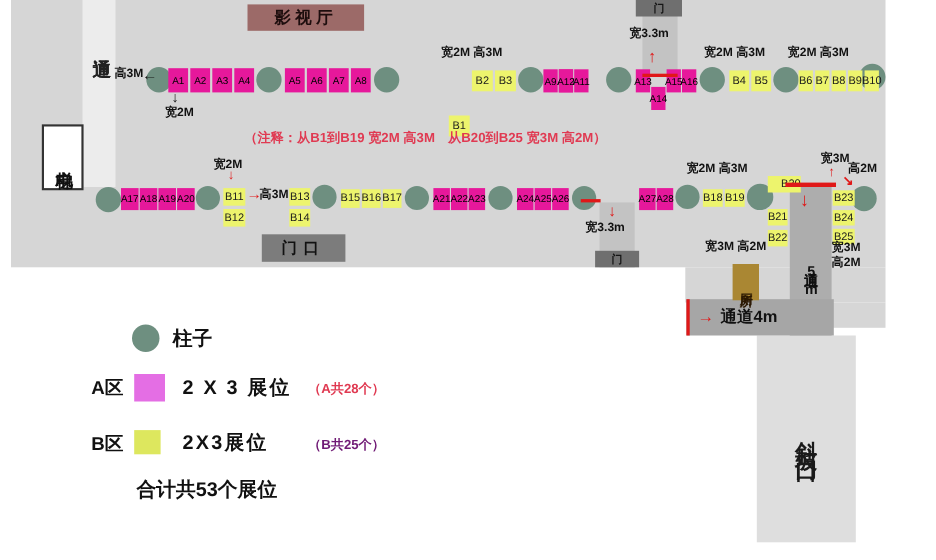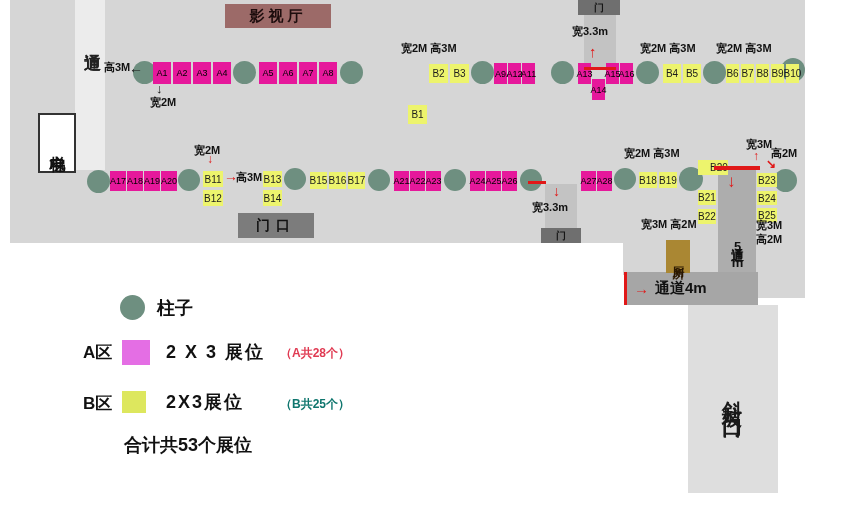--- a/index.html
+++ b/index.html
@@ -46,21 +46,21 @@
   #note{left:222px;top:117px;font-size:12px;font-weight:bold;color:#e03a52;white-space:nowrap;z-index:6;}
   #legend-pillar-circle{left:120px;top:295px;width:25px;height:25px;border-radius:50%;background:#6e8f80;}
   #legend-pillar-label{left:157px;top:296px;font-size:18px;font-weight:bold;color:#111;}
   #legend-a-zone{left:83px;top:341px;font-size:17px;font-weight:bold;color:#111;}
   #legend-a-swatch{left:122px;top:340px;width:28px;height:25px;background:#e46ee4;}
   #legend-a-size{left:166px;top:340px;font-size:18px;font-weight:bold;color:#111;letter-spacing:2px;}
   #legend-a-count{left:280px;top:345px;font-size:12px;font-weight:bold;color:#e03a52;}
   #legend-b-zone{left:83px;top:392px;font-size:17px;font-weight:bold;color:#111;}
   #legend-b-swatch{left:122px;top:391px;width:24px;height:22px;background:#dde75e;}
   #legend-b-size{left:166px;top:390px;font-size:18px;font-weight:bold;color:#111;letter-spacing:2px;}
-  #legend-b-count{left:280px;top:396px;font-size:12px;font-weight:bold;color:#0f766e;}
+  #legend-b-count{left:280px;top:396px;font-size:12px;font-weight:bold;color:#701a75;}
   #legend-total{left:124px;top:433px;font-size:18px;font-weight:bold;color:#111;}
   .vtext{writing-mode:vertical-rl;text-orientation:upright;}
 </style>
 </head>
 <body>
 
 <div id="canvas">
 
   <div id="floor" class="abs"></div>
   <div id="ext1" class="abs"></div>
@@ -81,20 +81,21 @@
   <div id="corridor5m-label" class="abs">通道5m</div>
   <div id="corridor4m" class="abs">
     <span class="arr">→</span>
     <span class="txt">通道4m</span>
   </div>
   <div id="toilet" class="abs">厕所</div>
   <div id="ramp" class="abs">
     <span id="ramp-label">斜坡门口</span>
   </div>
 
+  <div id="note" class="abs">（注释：从B1到B19 宽2M 高3M　从B20到B25 宽3M 高2M）</div>
 
   <div id="legend-pillar-circle" class="abs"></div>
   <div id="legend-pillar-label" class="abs">柱子</div>
   <div id="legend-a-zone" class="abs">A区</div>
   <div id="legend-a-swatch" class="abs"></div>
   <div id="legend-a-size" class="abs">2 X 3 展位</div>
   <div id="legend-a-count" class="abs">（A共28个）</div>
   <div id="legend-b-zone" class="abs">B区</div>
   <div id="legend-b-swatch" class="abs"></div>
   <div id="legend-b-size" class="abs">2X3展位</div>

